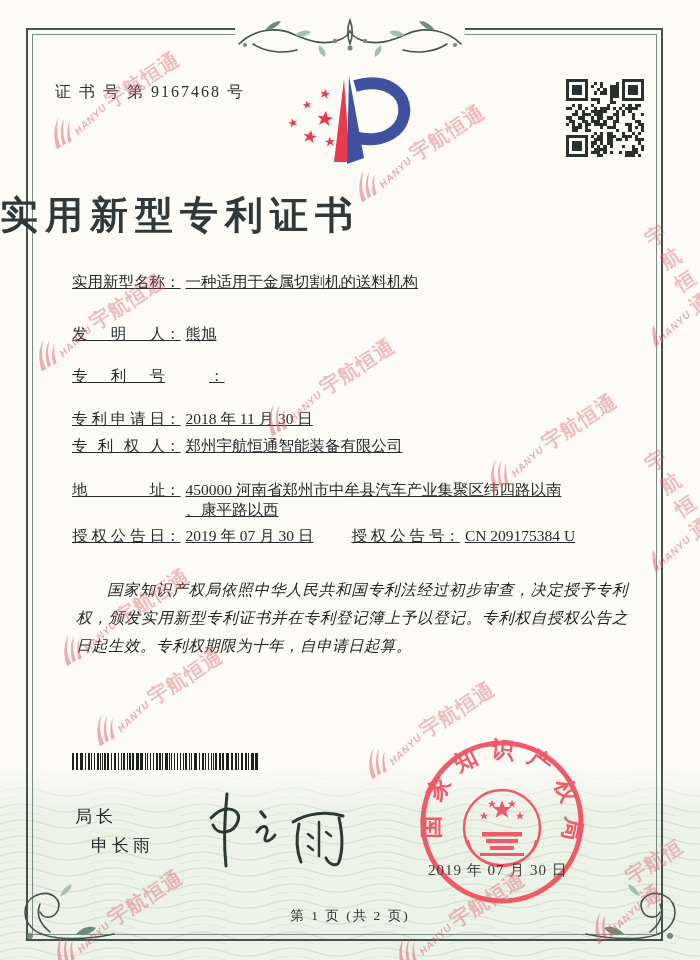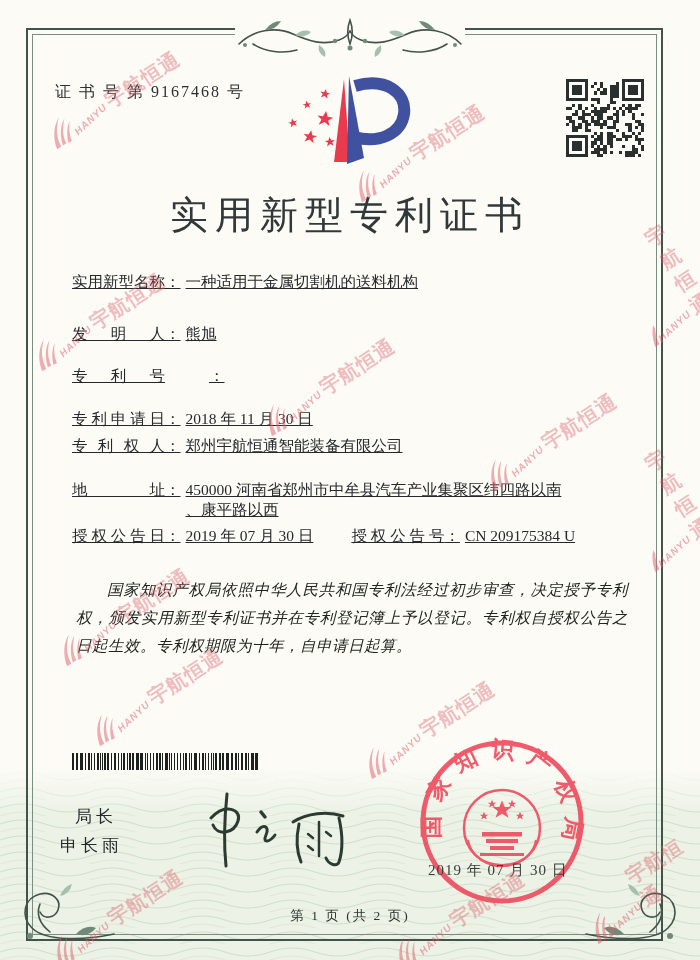--- a/index.html
+++ b/index.html
@@ -17,22 +17,22 @@
   .ornament-top{position:absolute;left:235px;top:12px;width:230px;height:52px;z-index:3;background:#fcfbf6;}
   .ornament-corner{position:absolute;top:882px;width:100px;height:62px;z-index:3;}
   .ornament-corner.left{left:16px;}
   .ornament-corner.right{left:584px;transform:scaleX(-1);}
 
   
   .cert-no{position:absolute;left:55px;top:82px;font-size:16px;letter-spacing:2px;color:#2c2f31;z-index:4;}
   .logo{position:absolute;left:282px;top:74px;z-index:4;}
   .qr{position:absolute;left:566px;top:79px;width:78px;height:78px;z-index:4;}
 
-  .title{position:absolute;left:0;top:190px;width:100%;text-align:center;
-         font-size:38px;font-weight:400;letter-spacing:7px;color:#30383a;z-index:4;}
+  .title{position:absolute;left:0;top:190px;width:100%;text-align:left;
+         font-size:38px;font-weight:700;letter-spacing:7px;color:#30383a;z-index:4;}
 
   
   .fields{position:absolute;left:72px;top:272px;width:560px;z-index:4;font-size:15.5px;line-height:20px;}
   .f-row{display:flex;align-items:flex-start;text-decoration:underline;}
   .f-label{display:inline-block;width:93px;text-align:justify;text-align-last:justify;flex:none;}
   .f-colon{flex:none;}
   .f-val{margin-left:5px;white-space:pre-line;}
   .r2{margin-top:32px;} .r3{margin-top:22px;gap:44px;} .r4{margin-top:23px;} .r5{margin-top:7px;}
   .r6{margin-top:24px;} .r7{margin-top:6px;}
   .pair{display:flex;}
@@ -40,21 +40,21 @@
 
   
   .legal{position:absolute;left:72px;top:572px;width:560px;z-index:4;
          font-style:italic;font-size:15.5px;line-height:28px;letter-spacing:.5px;
          text-align:justify;color:#20251f;}
   .legal p{margin:4px;text-indent:2em;}
 
   
   .barcode{position:absolute;left:72px;top:753px;z-index:4;}
   .director-role{position:absolute;left:75px;top:805px;font-size:17px;letter-spacing:4px;z-index:4;color:#23282a;}
-  .director-name{position:absolute;left:60px;top:834px;font-size:17px;letter-spacing:4px;z-index:4;color:#23282a;}
+  .director-name{position:absolute;left:91px;top:834px;font-size:17px;letter-spacing:4px;z-index:4;color:#23282a;}
   .signature{position:absolute;left:195px;top:788px;z-index:4;}
   .seal{position:absolute;left:416px;top:736px;z-index:5;opacity:.88;}
   .seal-date{position:absolute;left:428px;top:861px;font-size:15px;letter-spacing:1px;color:#3b3e39;z-index:6;}
   .footer{position:absolute;left:0;top:907px;width:100%;text-align:center;font-size:13.5px;
           letter-spacing:2px;color:#2c3330;z-index:6;}
 
   
   .wm{position:absolute;display:flex;align-items:flex-end;transform:rotate(-33deg);
       z-index:7;pointer-events:none;opacity:.5;}
   .wm-en{font-family:"Liberation Sans","DejaVu Sans",sans-serif;font-style:italic;font-weight:700;

